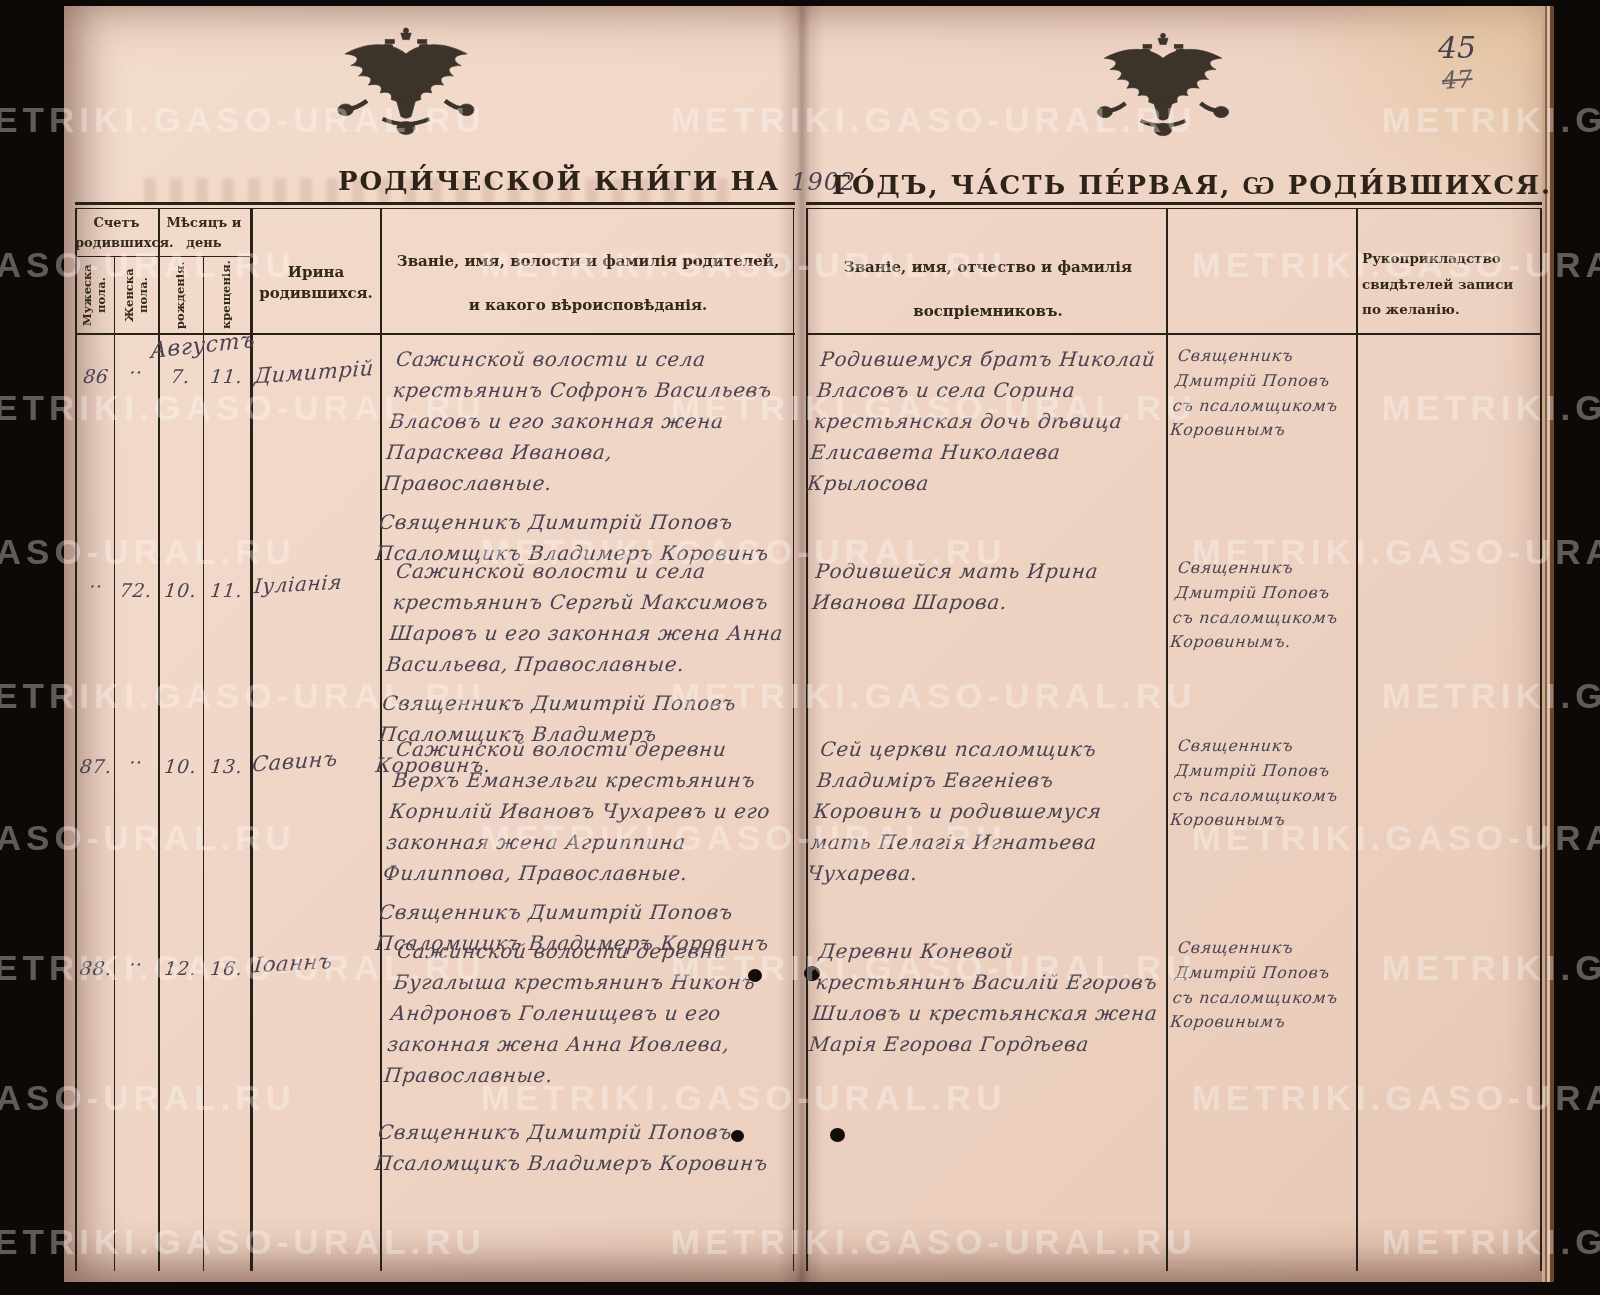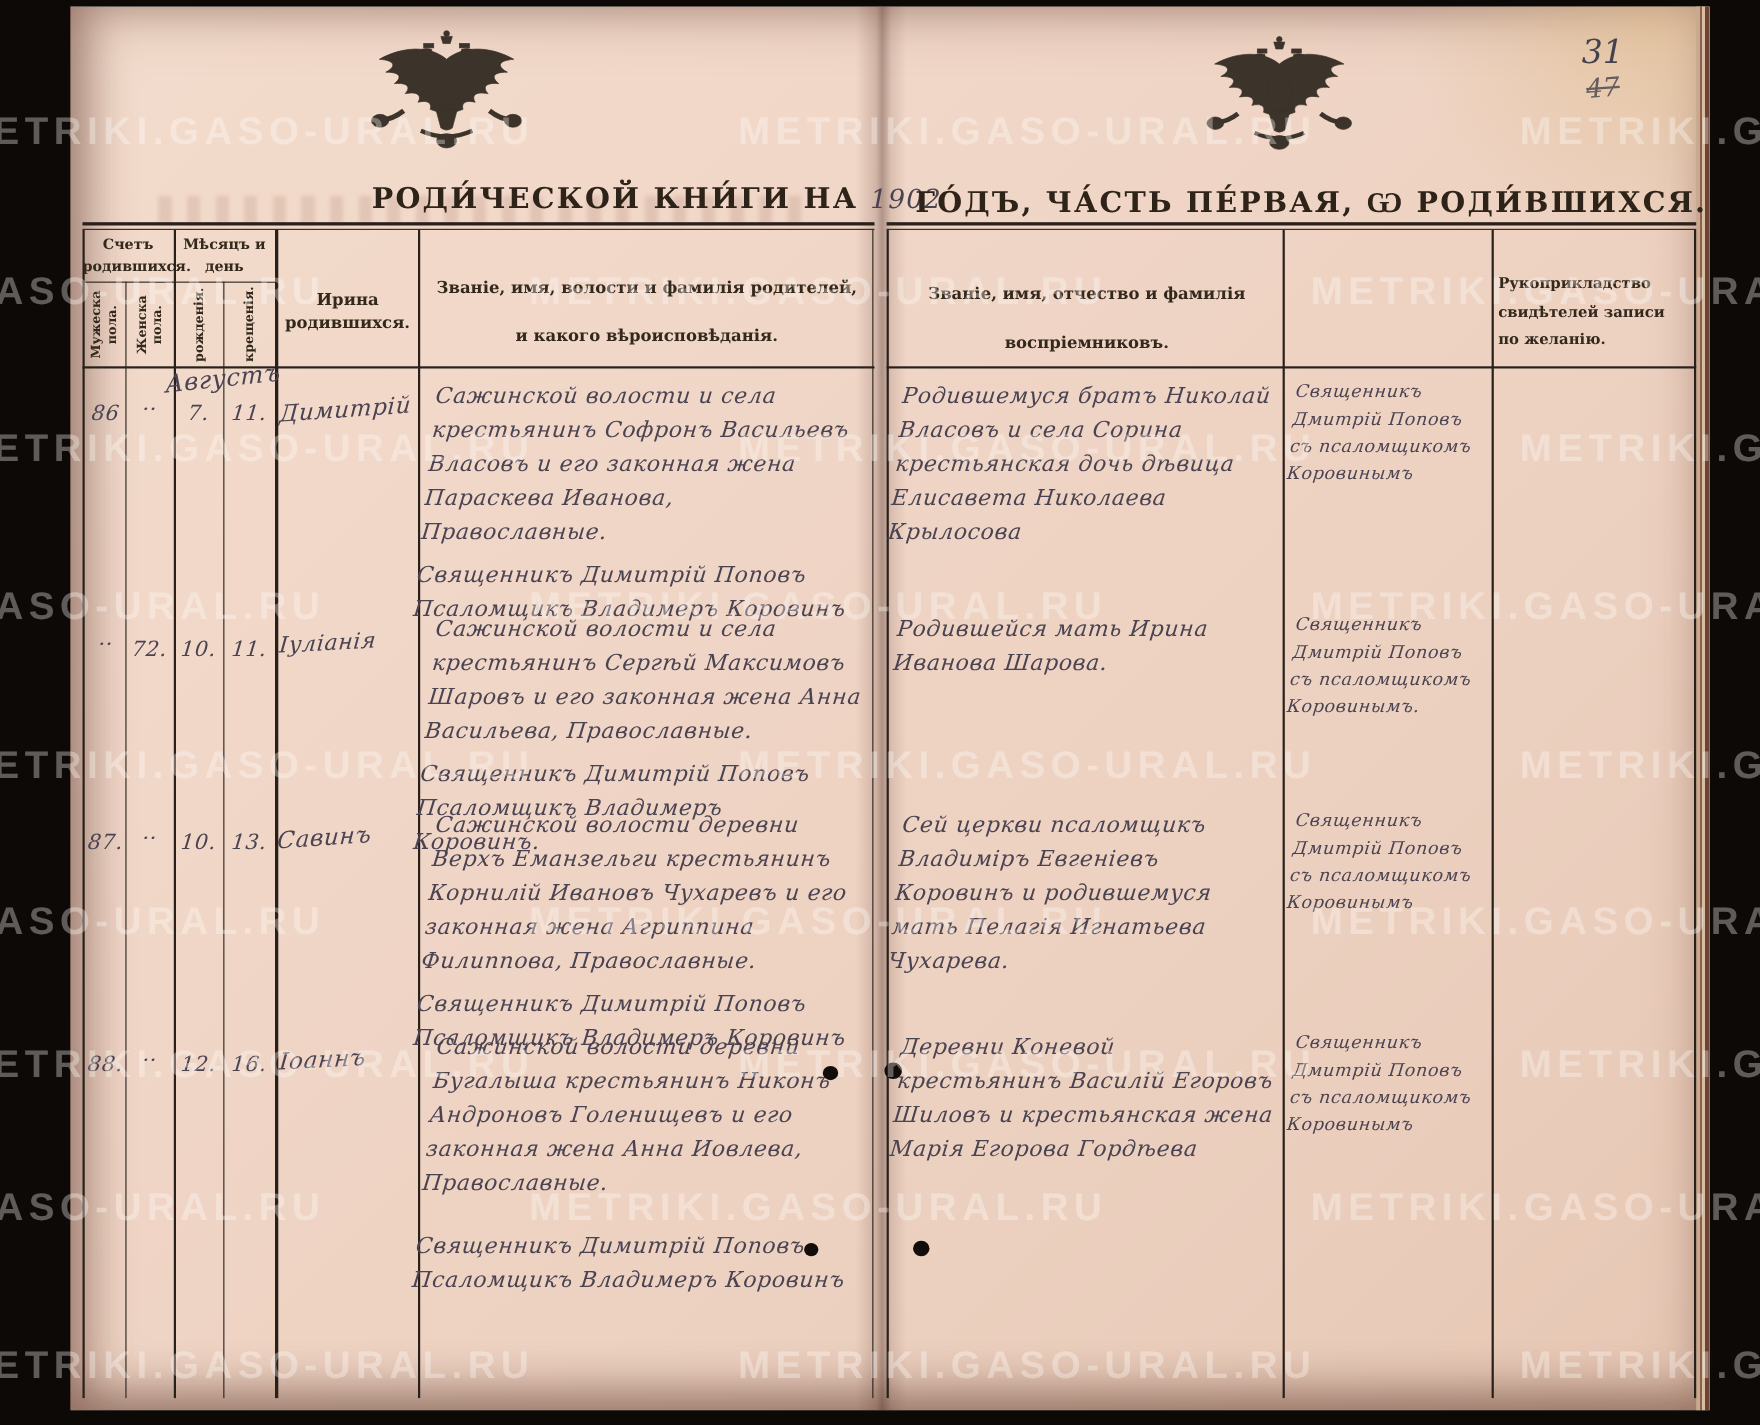--- a/index.html
+++ b/index.html
@@ -91,21 +91,21 @@
       <path d="M105,116 h30 l-7 26 q-8 6 -16 0 z"></path>
       <path d="M60,118 q-18 14 -34 12" fill="none" stroke-width="7"></path>
       <path d="M180,118 q18 14 34 12" fill="none" stroke-width="7"></path>
       <ellipse cx="27" cy="132" rx="12" ry="9"></ellipse>
         <ellipse cx="213" cy="132" rx="12" ry="9"></ellipse>
       <ellipse cx="120" cy="160" rx="14" ry="10"></ellipse>
       <path d="M84,146 q36 16 72 0" fill="none" stroke-width="6"></path>
     </g>
   </svg>
 
-  <div class="folio" style="left:1438px;top:30px;font-size:30px">31</div>
+  <div class="folio" style="left:1438px;top:30px;font-size:30px">45</div>
   <div class="folio" style="left:1442px;top:66px;font-size:24px;text-decoration:line-through;opacity:.8;transform:rotate(-4deg)">47</div>
 
   <div class="printed title" style="position:absolute;left:338px;top:166px">
     <span>РОДИ́ЧЕСКОЙ КНИ́ГИ НА</span>
     <span class="hw" style="font-size:24px;font-weight:normal;letter-spacing:1px">1902</span>
   </div>
   <div class="printed title" style="position:absolute;left:832px;top:170px">ГО́ДЪ, ЧА́СТЬ ПЕ́РВАЯ, Ѡ РОДИ́ВШИХСЯ.</div>
 
   <div class="hline" style="left:75px;top:202px;width:720px;height:3px"></div>
   <div class="hline" style="left:75px;top:208px;width:720px;height:1px"></div>

